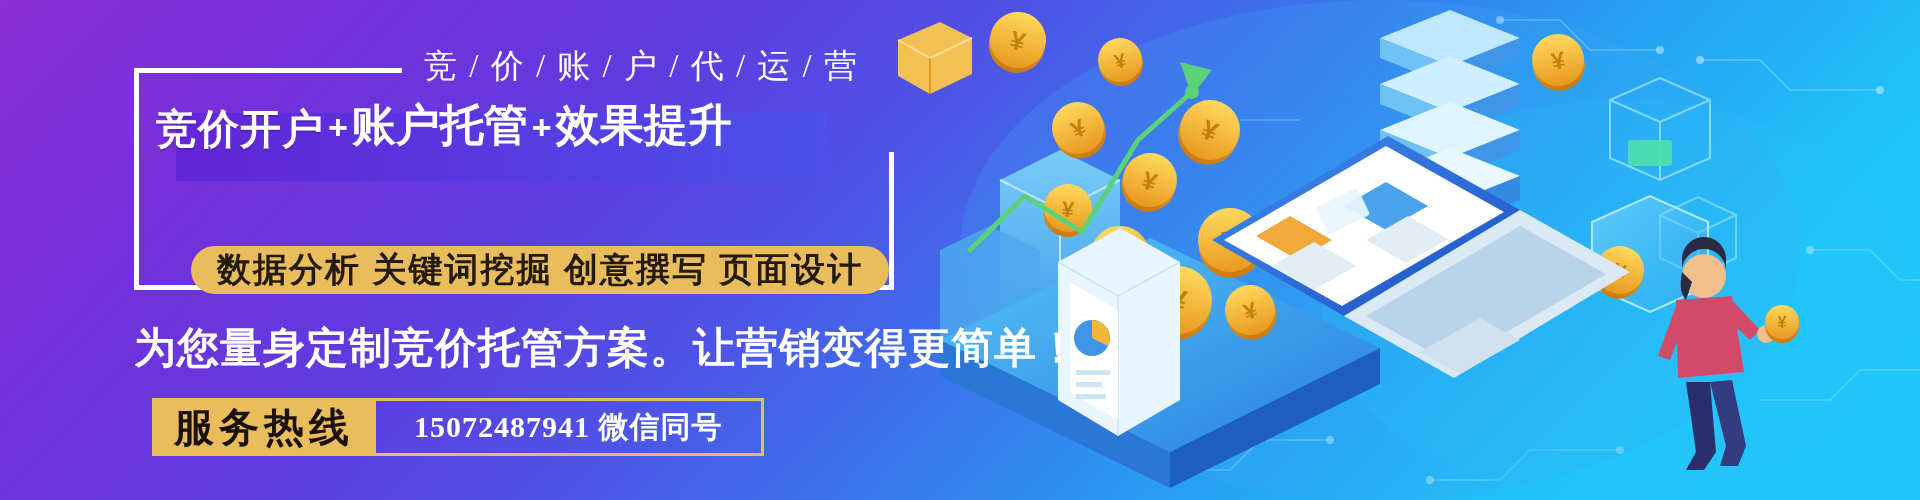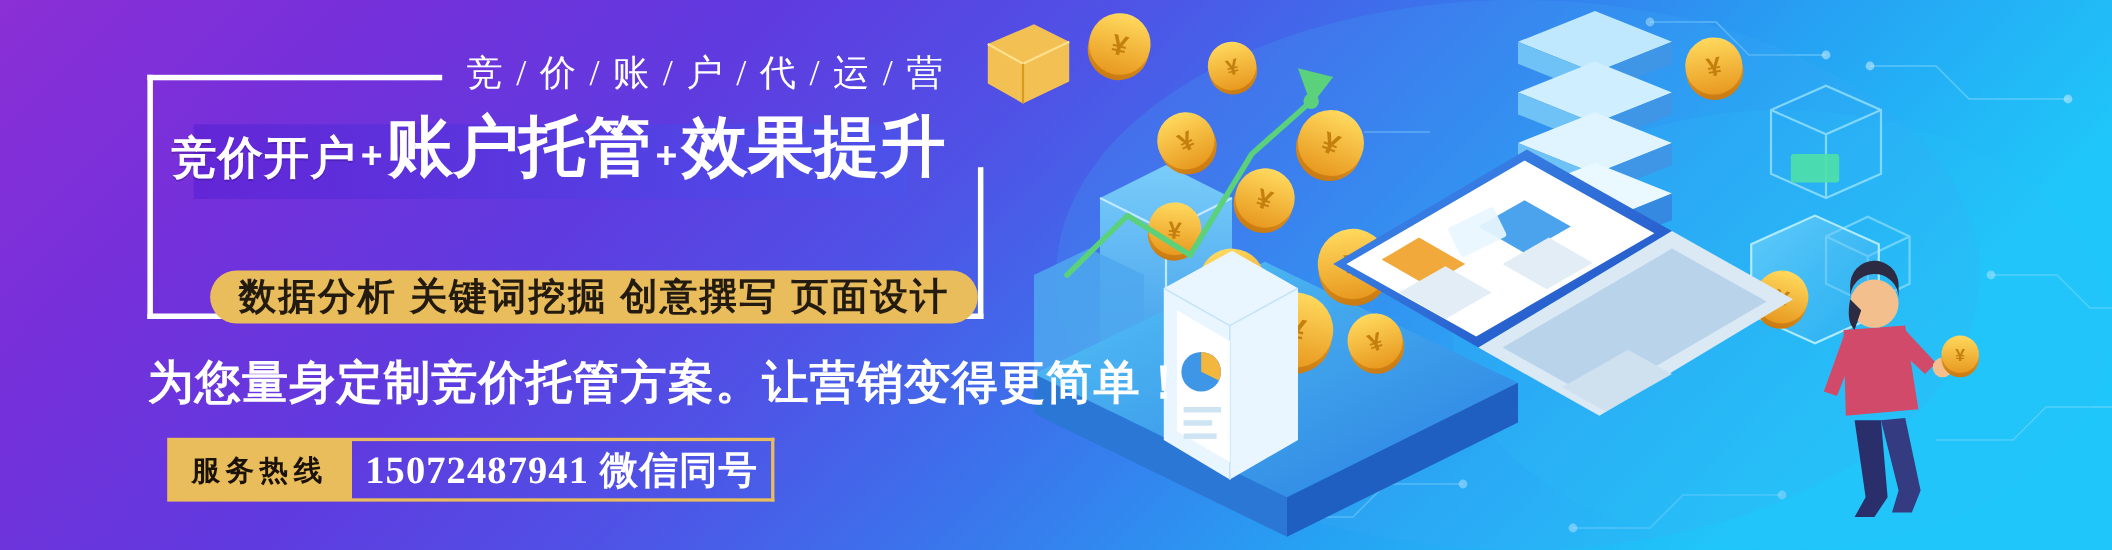--- a/index.html
+++ b/index.html
@@ -45,21 +45,21 @@
   .headline{
     position:absolute;left:140px;top:107px;white-space:nowrap;
     color:#ffffff;font-weight:bold;
     font-family:"Liberation Sans","DejaVu Sans",sans-serif;
     line-height:1;
     display:flex;align-items:baseline;
   }
   .hl-big{font-size:41px;letter-spacing:1px;
     text-shadow:0 2px 0 rgba(40,0,90,.25);}
   .hl-plus{font-size:34px;padding:0 4px;position:relative;top:-4px;font-weight:bold;}
-  .hl-mid{font-size:60px;letter-spacing:0px;position:relative;top:-3px;font-family:Liberation Serif, serif;}
+  .hl-mid{font-size:44px;letter-spacing:0px;position:relative;top:-3px;font-family:Liberation Serif, serif;}
 
   
   .pill{
     position:absolute;left:175px;top:246px;height:48px;
     border-radius:26px;background:#e9bc5c;
     display:flex;align-items:center;justify-content:center;
     padding:0 26px;
   }
   .pill span{
     font-size:34px;font-weight:bold;color:#231a10;letter-spacing:2px;white-space:nowrap;
@@ -72,27 +72,27 @@
     font-size:42px;font-weight:bold;color:#ffffff;letter-spacing:1px;
     font-family:"Liberation Sans","DejaVu Sans",sans-serif;
   }
 
   
   .hotline{
     position:absolute;left:136px;top:398px;height:58px;display:flex;align-items:stretch;
   }
   .hot-label{
     background:#e9bc5c;display:flex;align-items:center;padding:12px 22px;
-    font-size:26px;font-weight:bold;color:#1a1208;letter-spacing:5px;
+    font-size:40px;font-weight:bold;color:#1a1208;letter-spacing:5px;
     font-family:"Liberation Sans","DejaVu Sans",sans-serif;
   }
   .hot-value{
-    border:3px solid #e9bc5c;border-left:none;display:flex;align-items:center;padding:0 12px;
+    border:3px solid #e9bc5c;border-left:none;display:flex;align-items:center;padding:0 38px;
     font-family:"Liberation Serif","DejaVu Serif",serif;
-    font-size:35px;font-weight:bold;color:#ffffff;letter-spacing:1px;white-space:nowrap;
+    font-size:30px;font-weight:bold;color:#ffffff;letter-spacing:1px;white-space:nowrap;
     background:transparent;
   }
 
   
   .illus{position:absolute;right:0;top:0;width:1100px;height:500px;}
 </style>
 </head>
 <body>
 
 <div class="banner">

